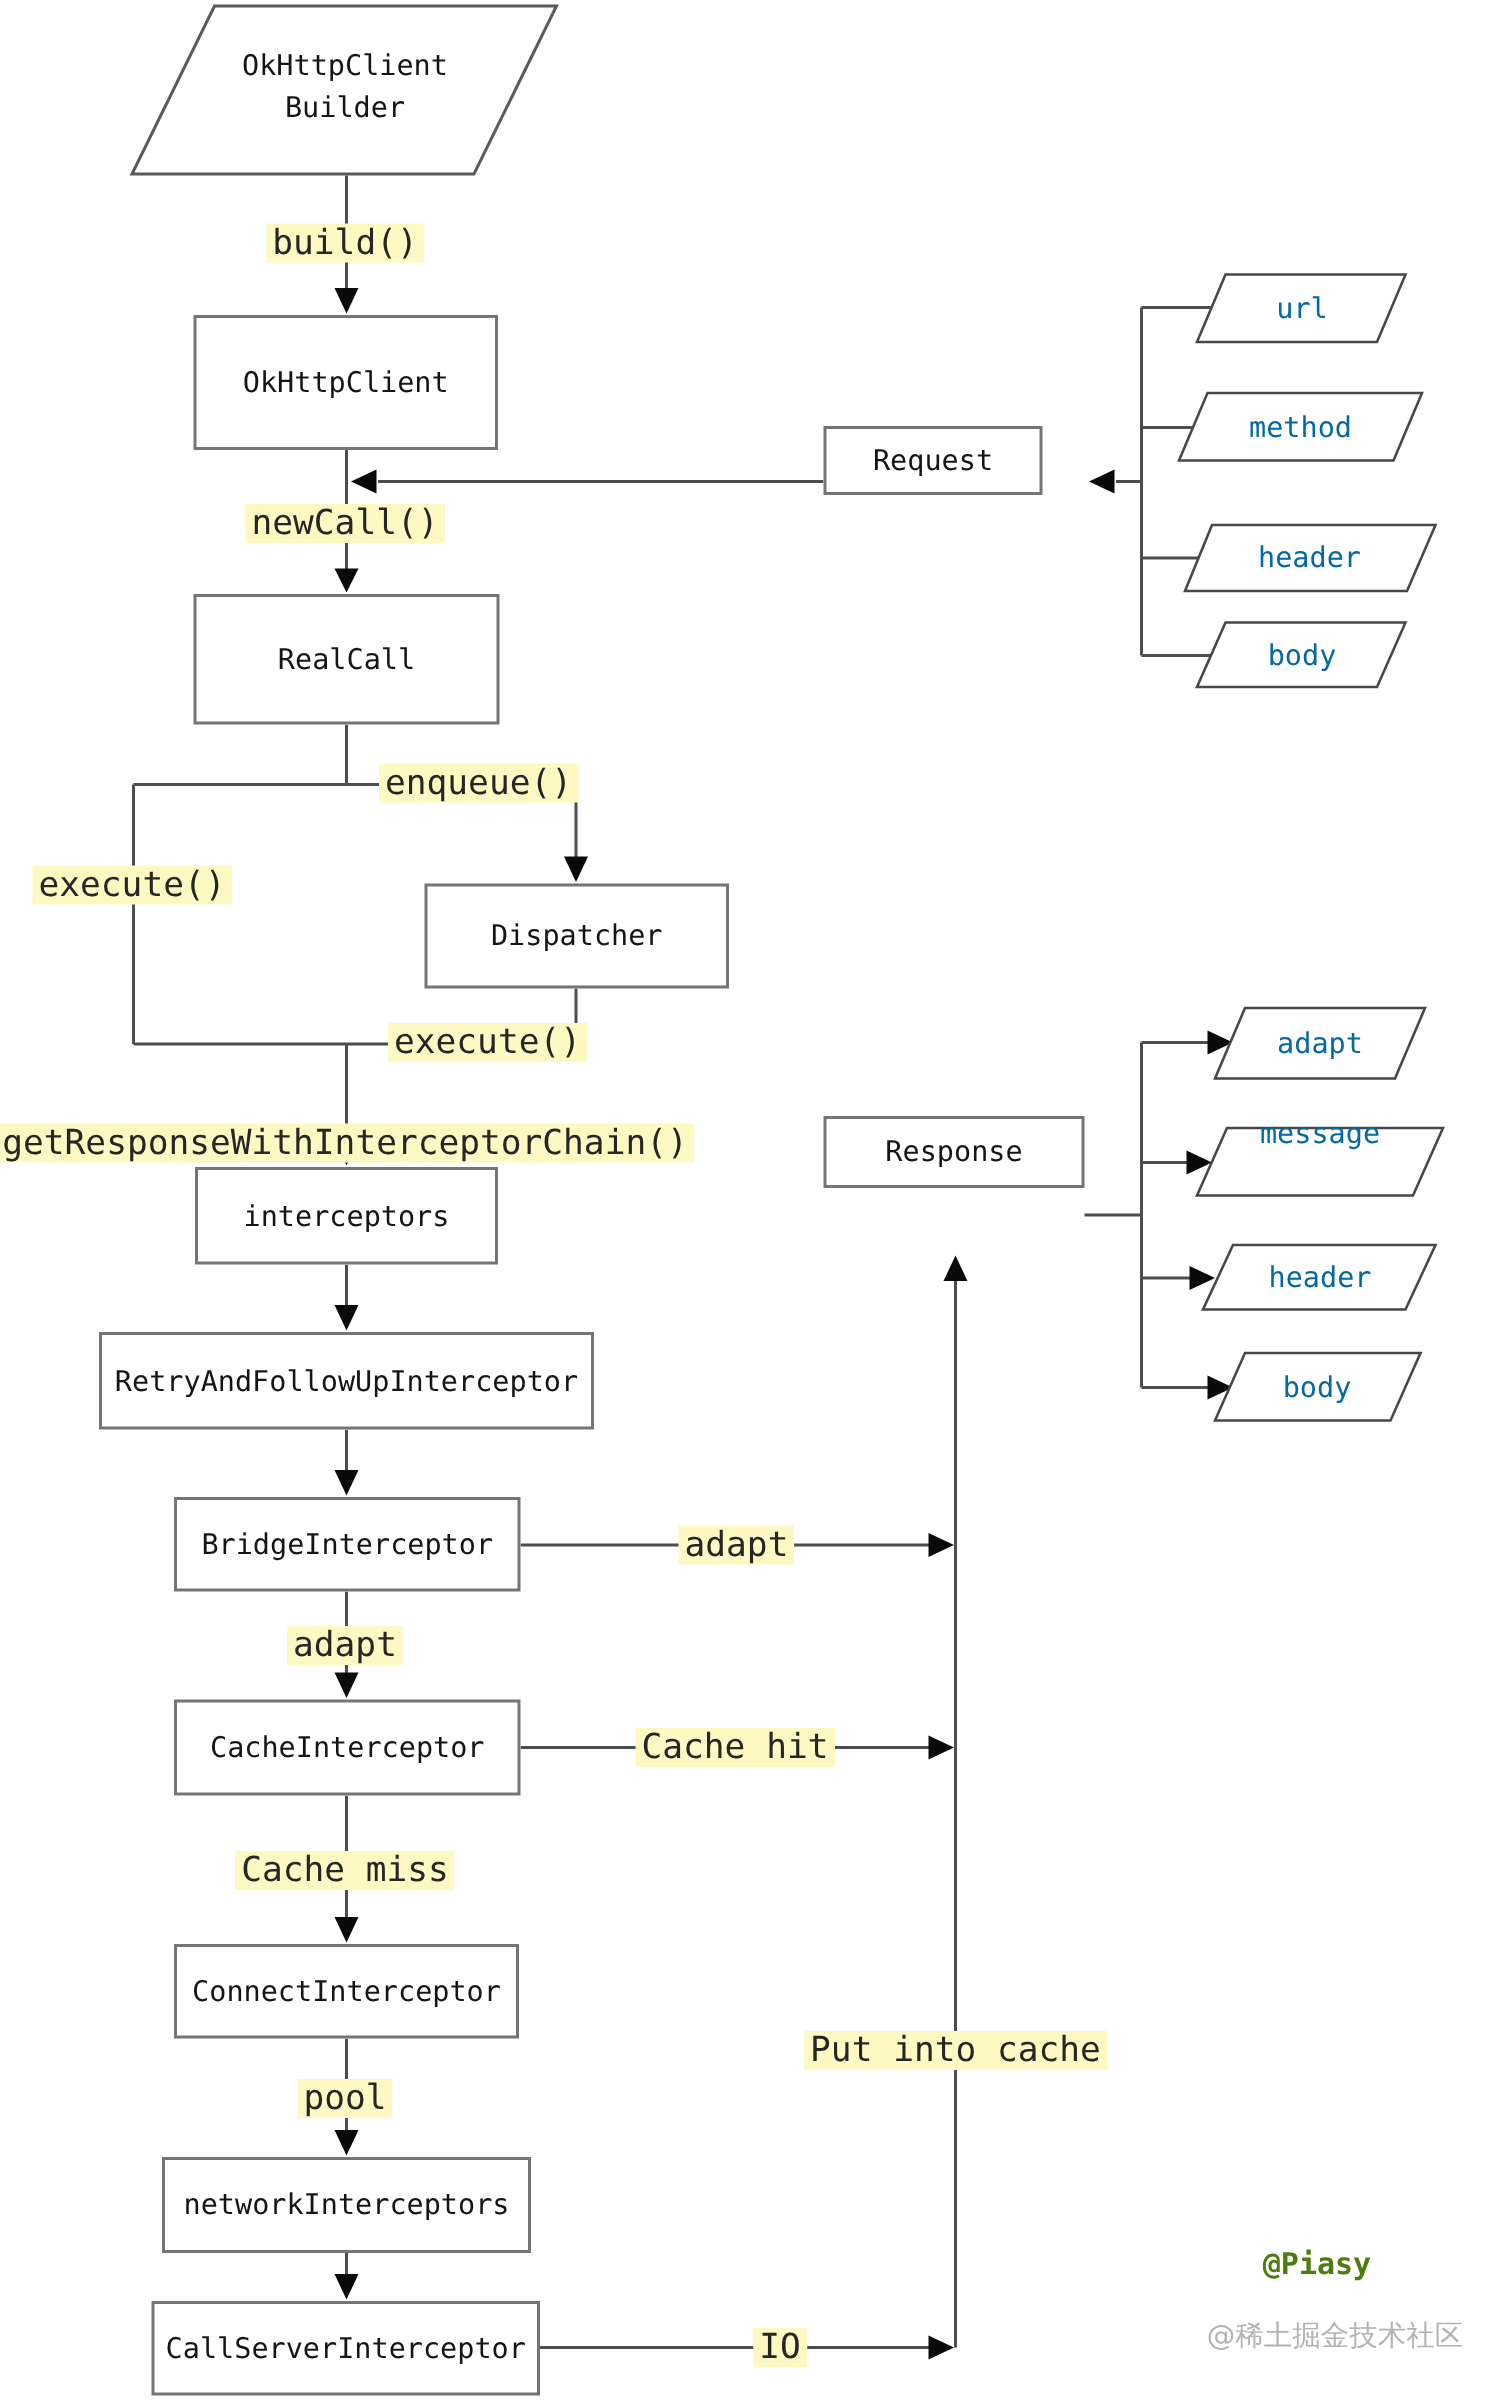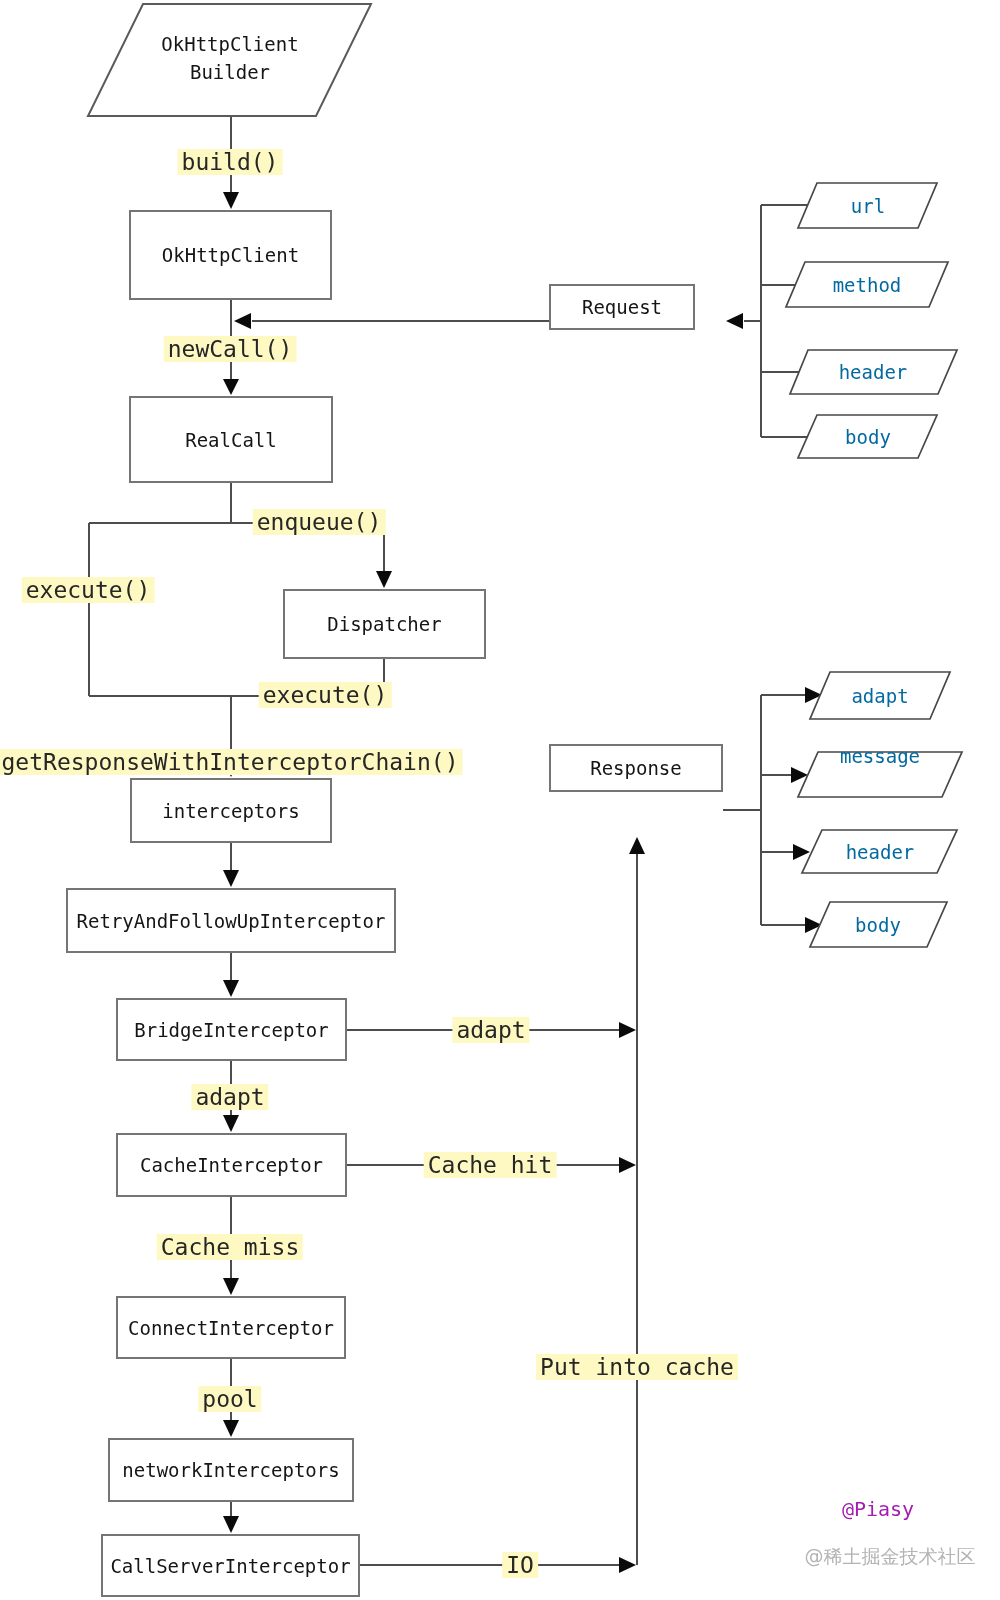--- a/index.html
+++ b/index.html
@@ -22,21 +22,21 @@
   .plabel{
     position:absolute;z-index:3;transform:translate(-50%,-50%);
     font-size:19px;white-space:nowrap;color:#0369a1;background:transparent;
   }
   .builder-label{
     position:absolute;z-index:3;transform:translate(-50%,-50%);
     text-align:center;font-size:19px;line-height:28px;color:#151515;
   }
   .wm-author{
     position:absolute;z-index:3;transform:translate(-50%,-50%);
-    font-size:20px;font-weight:normal;color:#a21caf;white-space:nowrap;
+    font-size:20px;font-weight:bold;color:#4d7c0f;white-space:nowrap;
   }
   .wm-community{
     position:absolute;z-index:3;transform:translate(-50%,-50%);
     font-size:19px;color:#b3b3b3;white-space:nowrap;
     font-family:"DejaVu Sans","Liberation Sans",sans-serif;
   }
   line{stroke:#4d4d4d;stroke-width:2;}
   polygon.shape{fill:#ffffff;stroke:#474747;stroke-width:1.7;}
   polygon.arrow{fill:#0a0a0a;stroke:none;}
 </style>

